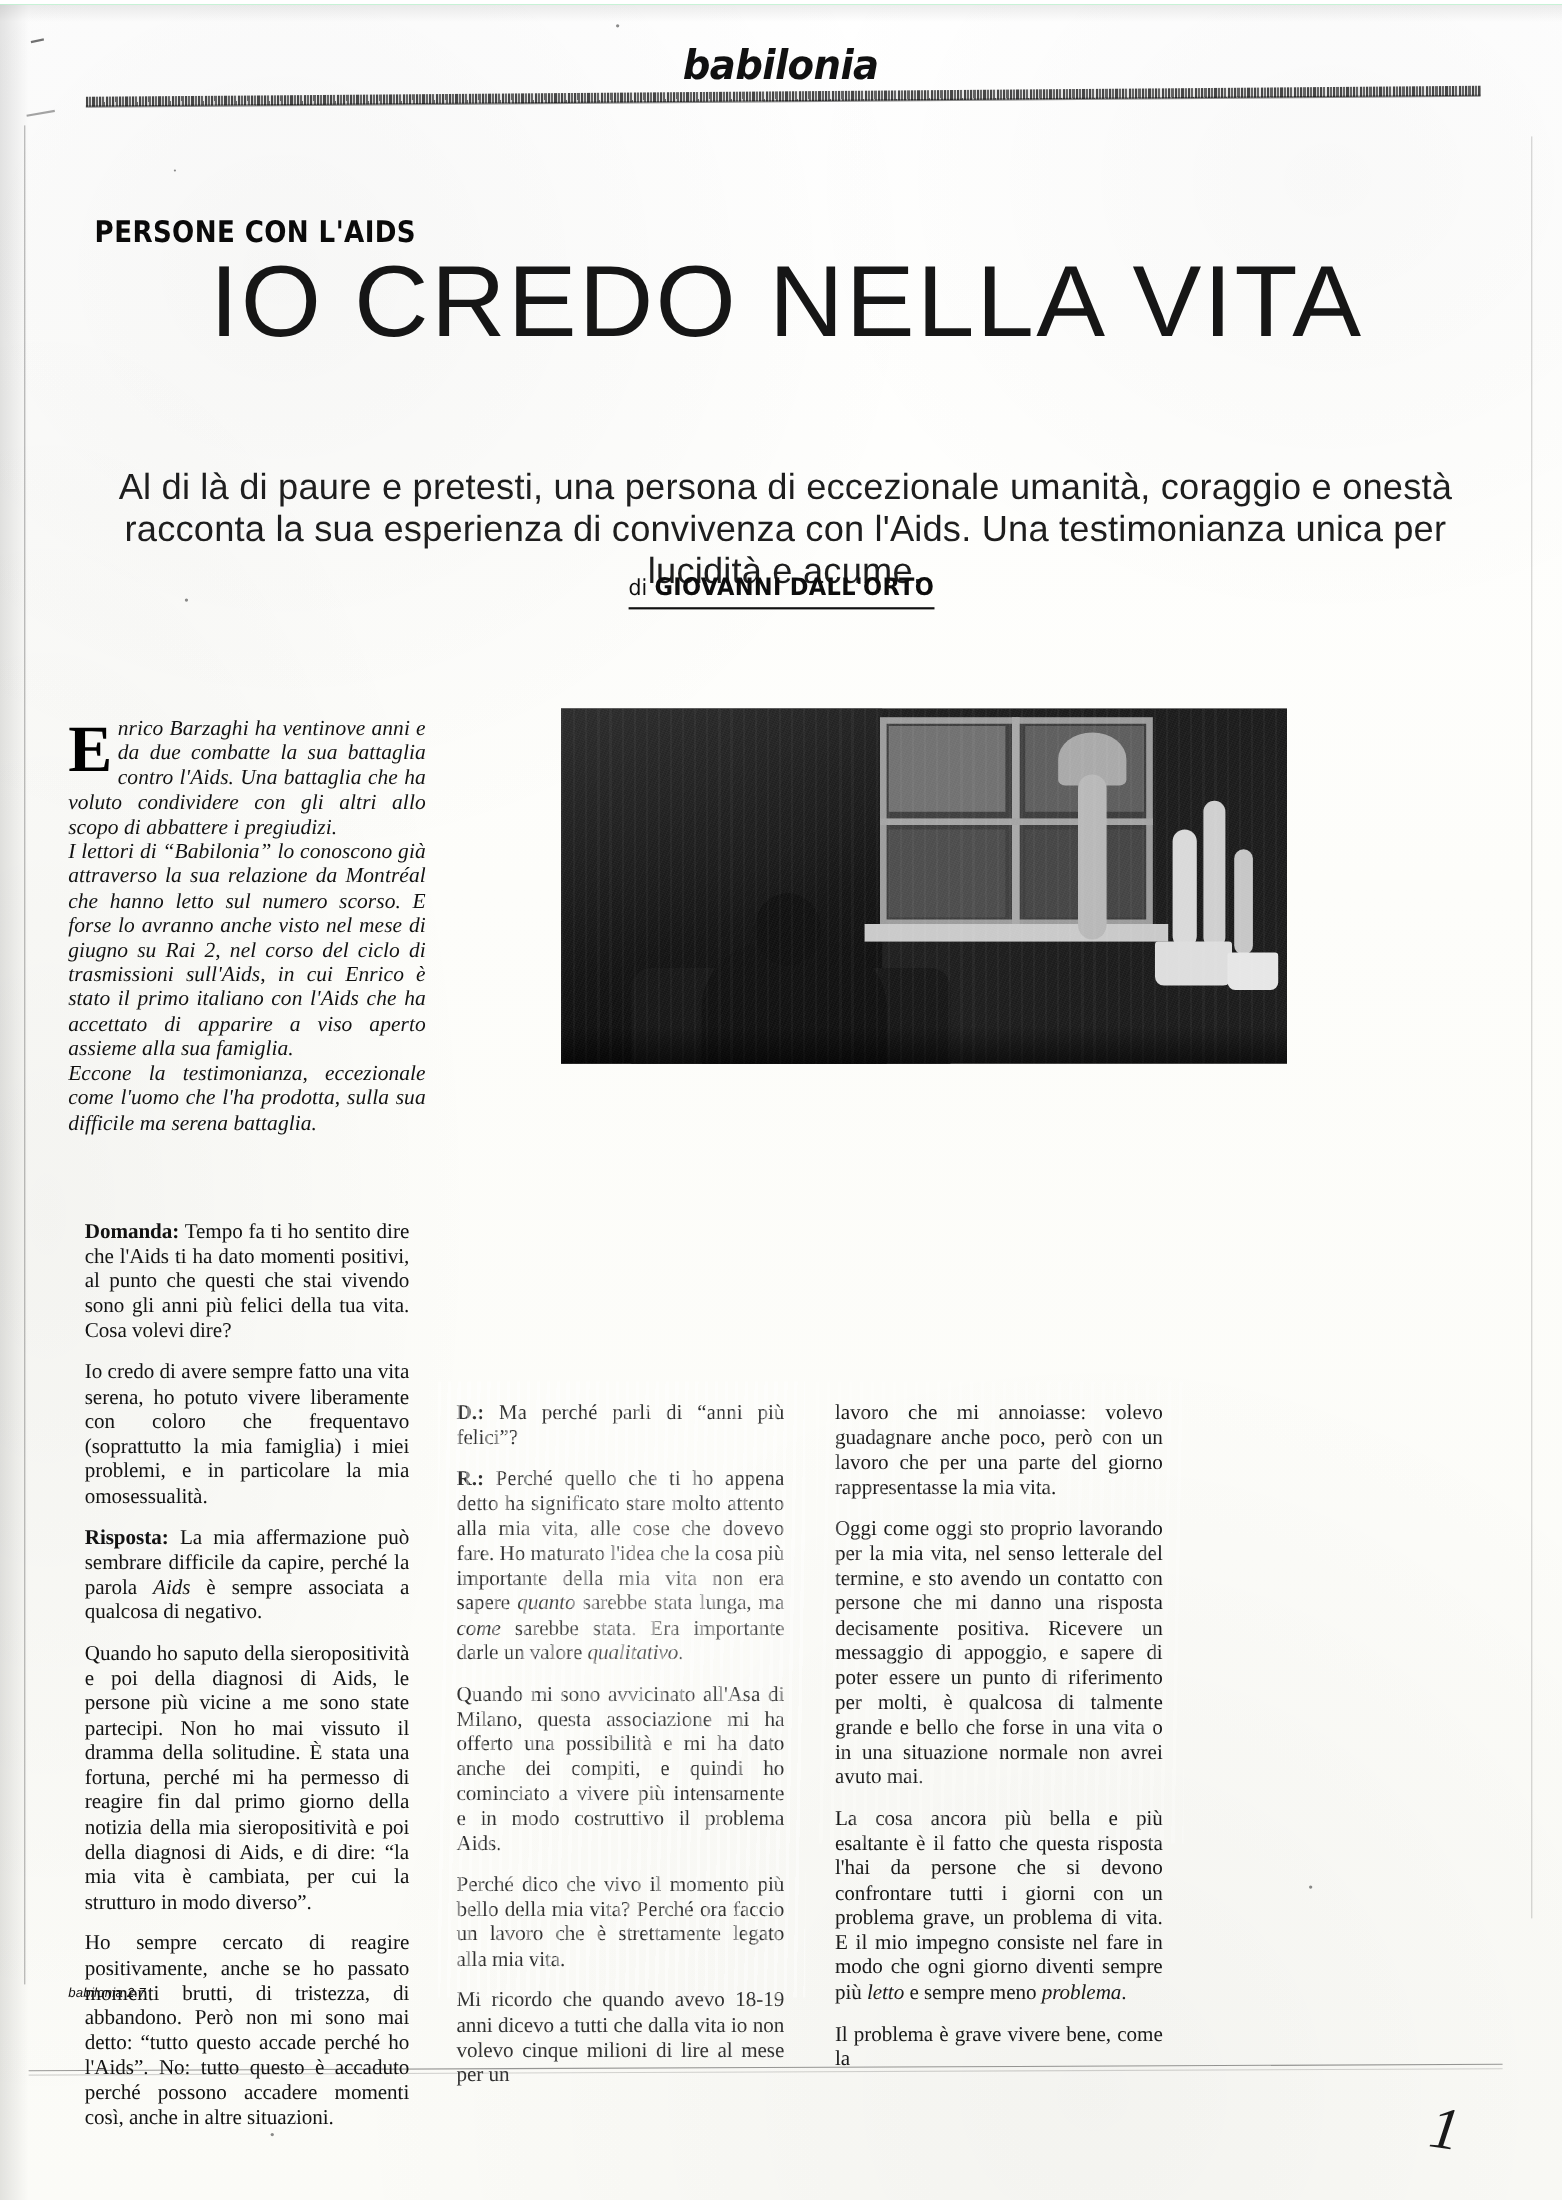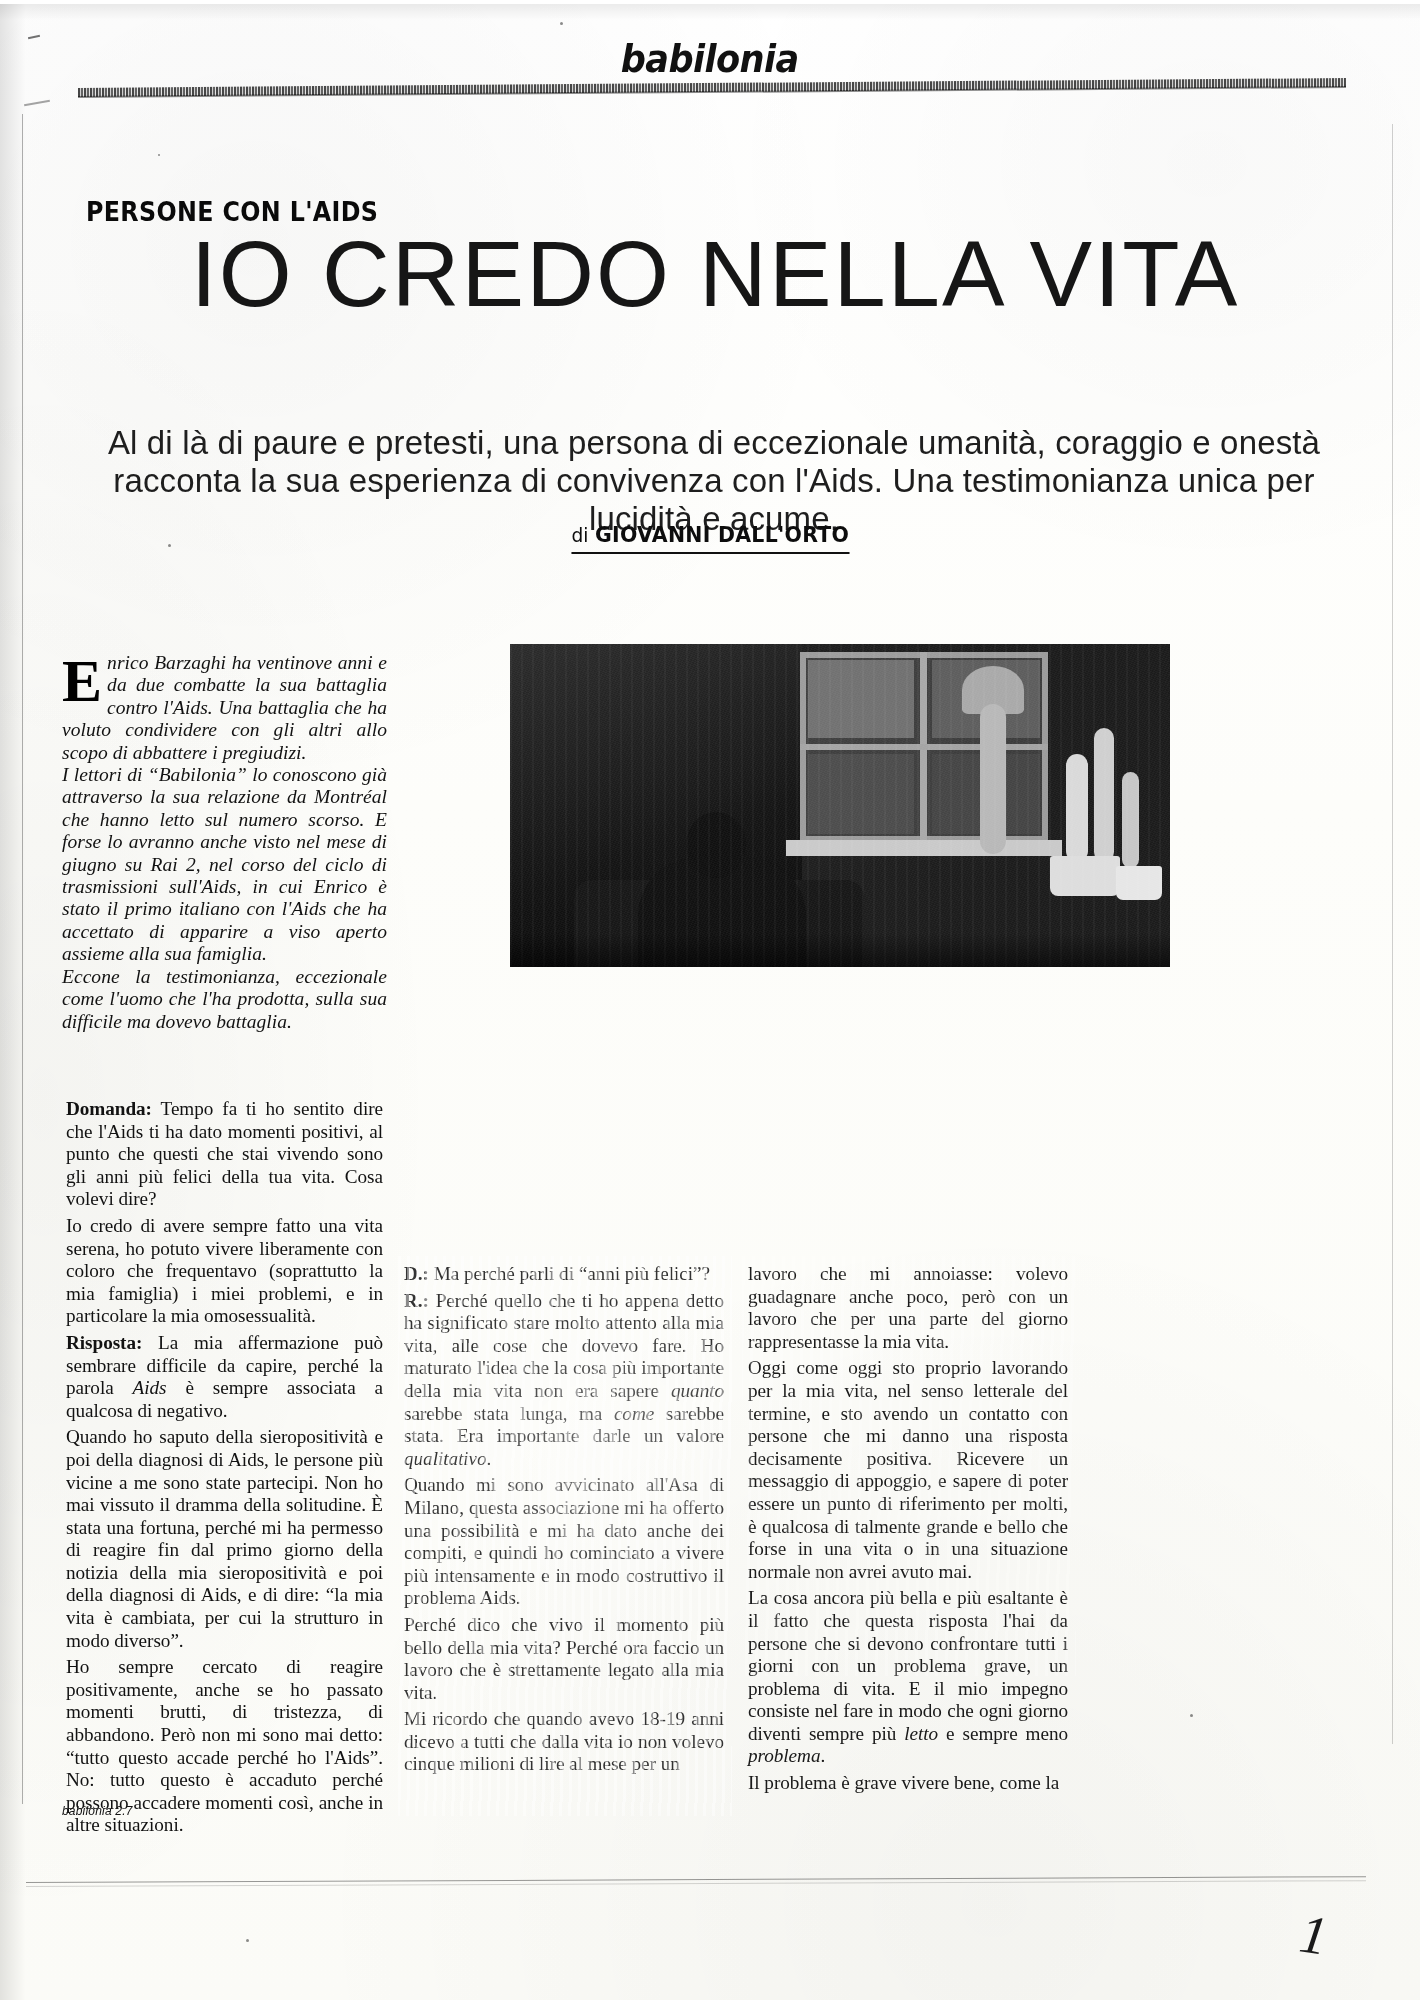--- a/index.html
+++ b/index.html
@@ -264,21 +264,21 @@
     font-weight:700;font-style:normal;
     font-size:60px;line-height:50px;
     margin:4px 5px 0 0;
     color:#000;
   }
   .qa{
     font-size:19.2px;
     line-height:22.6px;
     letter-spacing:-0.05px;
   }
-  .qa p{margin:4px;}
+  .qa p{margin:15px;}
   .qa b{font-weight:700;}
   .qa i{font-style:italic;}
 
   
   #col1{left:62px;top:648px;width:325px;}
   #col1-qa{left:62px;top:1090px;width:325px;}
   #col2{left:400px;top:1255px;width:328px;}
   #col3{left:744px;top:1255px;width:328px;}
 
   
@@ -379,21 +379,21 @@
     <div class="ph-figure-body"></div>
     <div class="ph-figure-head"></div>
     <div class="ph-grain"></div>
     <div class="ph-vert-streak"></div>
     <div class="ph-bottom-band"></div>
   </div>
 
   <div class="col intro" id="col1">
     <p><span class="dropcap">E</span><span>nrico Barzaghi ha ventinove anni e da due combatte la sua battaglia contro l'Aids. Una battaglia che ha voluto condividere con gli altri allo scopo di abbattere i pregiudizi.</span></p>
     <p>I lettori di “Babilonia” lo conoscono già attraverso la sua relazione da Montréal che hanno letto sul numero scorso. E forse lo avranno anche visto nel mese di giugno su Rai 2, nel corso del ciclo di trasmissioni sull'Aids, in cui Enrico è stato il primo italiano con l'Aids che ha accettato di apparire a viso aperto assieme alla sua famiglia.</p>
-    <p>Eccone la testimonianza, eccezionale come l'uomo che l'ha prodotta, sulla sua difficile ma dovevo battaglia.</p>
+    <p>Eccone la testimonianza, eccezionale come l'uomo che l'ha prodotta, sulla sua difficile ma serena battaglia.</p>
   </div>
 
   <div class="col qa" id="col1-qa">
     <p>
       <b>Domanda:</b><span> Tempo fa ti ho sentito dire che l'Aids ti ha dato momenti positivi, al punto che questi che stai vivendo sono gli anni più felici della tua vita. Cosa volevi dire?</span></p>
     <p>Io credo di avere sempre fatto una vita serena, ho potuto vivere liberamente con coloro che frequentavo (soprattutto la mia famiglia) i miei problemi, e in particolare la mia omosessualità.</p>
     <p>
       <b>Risposta:</b><span> La mia affermazione può sembrare difficile da capire, perché la parola </span><i>Aids</i><span> è sempre associata a qualcosa di negativo.</span></p>
     <p>Quando ho saputo della sieropositività e poi della diagnosi di Aids, le persone più vicine a me sono state partecipi. Non ho mai vissuto il dramma della solitudine. È stata una fortuna, perché mi ha permesso di reagire fin dal primo giorno della notizia della mia sieropositività e poi della diagnosi di Aids, e di dire: “la mia vita è cambiata, per cui la strutturo in modo diverso”.</p>
     <p>Ho sempre cercato di reagire positivamente, anche se ho passato momenti brutti, di tristezza, di abbandono. Però non mi sono mai detto: “tutto questo accade perché ho l'Aids”. No: tutto questo è accaduto perché possono accadere momenti così, anche in altre situazioni.</p>

